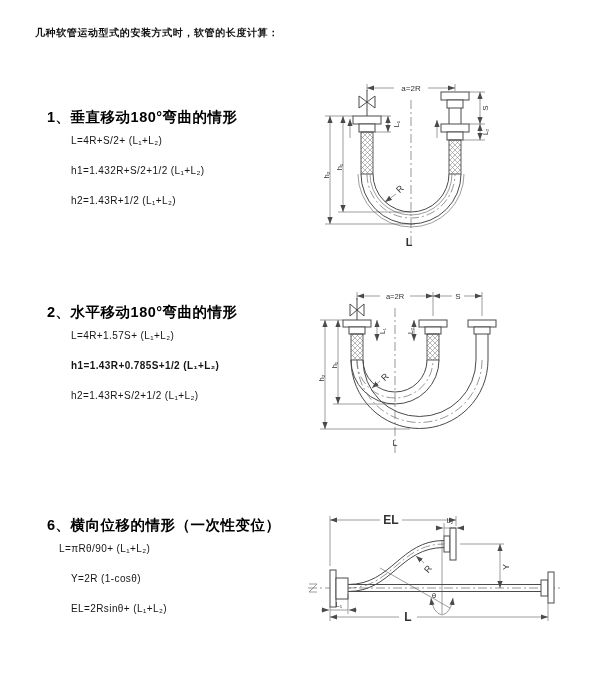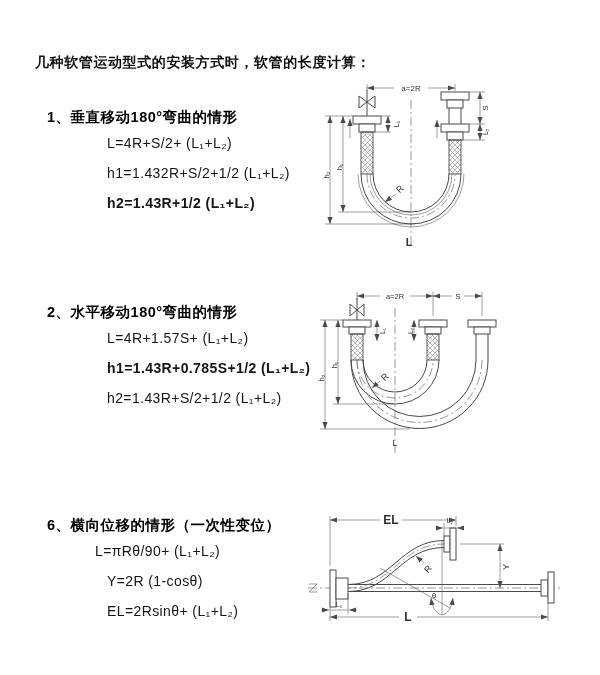--- a/index.html
+++ b/index.html
@@ -2,49 +2,49 @@
 <html><head>
 <meta charset="utf-8">
 <style>
   html,body{margin:0;padding:0;}
   body{
     width:600px;height:675px;background:#ffffff;position:relative;
     font-family:"Liberation Sans","DejaVu Sans",sans-serif;color:#1a1a1a;
     overflow:hidden;
   }
   .page-title{
-    position:absolute;left:35px;top:26px;font-size:14px;font-weight:600;
-    letter-spacing:0.6px;color:#111;margin-top:28px;
+    position:absolute;left:35px;top:26px;font-size:10px;font-weight:600;
+    letter-spacing:0.6px;color:#111;
   }
   .sec-heading{
     position:absolute;font-size:14.5px;font-weight:600;letter-spacing:0.5px;color:#000000;
   }
   .formula{
-    position:absolute;font-size:14px;font-weight:500;letter-spacing:0.4px;color:#151515;margin-left:36px;
+    position:absolute;font-size:10px;font-weight:500;letter-spacing:0.4px;color:#151515;
   }
   svg{position:absolute;}
   svg text{
     font-family:"Liberation Sans","DejaVu Sans",sans-serif;
     fill:#333;
   }
   .ln{stroke:#4a4a4a;stroke-width:1;fill:none;}
   .thin{stroke:#5a5a5a;stroke-width:0.6;fill:none;}
   .cl{stroke:#6a6a6a;stroke-width:0.7;fill:none;stroke-dasharray:9 3 2 3;}
   .fl{fill:#ffffff;stroke:#4a4a4a;stroke-width:1;}
   .ht{stroke:#4a4a4a;stroke-width:0.9;}
 </style>
 </head>
 <body>
 
 <div class="page-title">几种软管运动型式的安装方式时，软管的长度计算：</div>
 
 <div class="sec-heading" style="left:47px;top:108px;">1、垂直移动180°弯曲的情形</div>
 <div class="formula" style="left:71px;top:135px;">L=4R+S/2+ (L₁+L₂)</div>
 <div class="formula" style="left:71px;top:165px;">h1=1.432R+S/2+1/2 (L₁+L₂)</div>
-<div class="formula" style="left:71px;top:195px;font-weight:bold;">h2=1.43R+1/2 (L₁+L₂)</div>
+<div class="formula" style="left:71px;top:195px;">h2=1.43R+1/2 (L₁+L₂)</div>
 
 <div class="sec-heading" style="left:47px;top:303px;">2、水平移动180°弯曲的情形</div>
 <div class="formula" style="left:71px;top:330px;">L=4R+1.57S+ (L₁+L₂)</div>
 <div class="formula" style="left:71px;top:360px;font-weight:bold;">h1=1.43R+0.785S+1/2 (L₁+L₂)</div>
 <div class="formula" style="left:71px;top:390px;">h2=1.43R+S/2+1/2 (L₁+L₂)</div>
 
 <div class="sec-heading" style="left:47px;top:516px;">6、横向位移的情形（一次性变位）</div>
 <div class="formula" style="left:59px;top:543px;">L=πRθ/90+ (L₁+L₂)</div>
 <div class="formula" style="left:71px;top:573px;">Y=2R (1-cosθ)</div>
 <div class="formula" style="left:71px;top:603px;text-align:center;">EL=2Rsinθ+ (L₁+L₂)</div>

